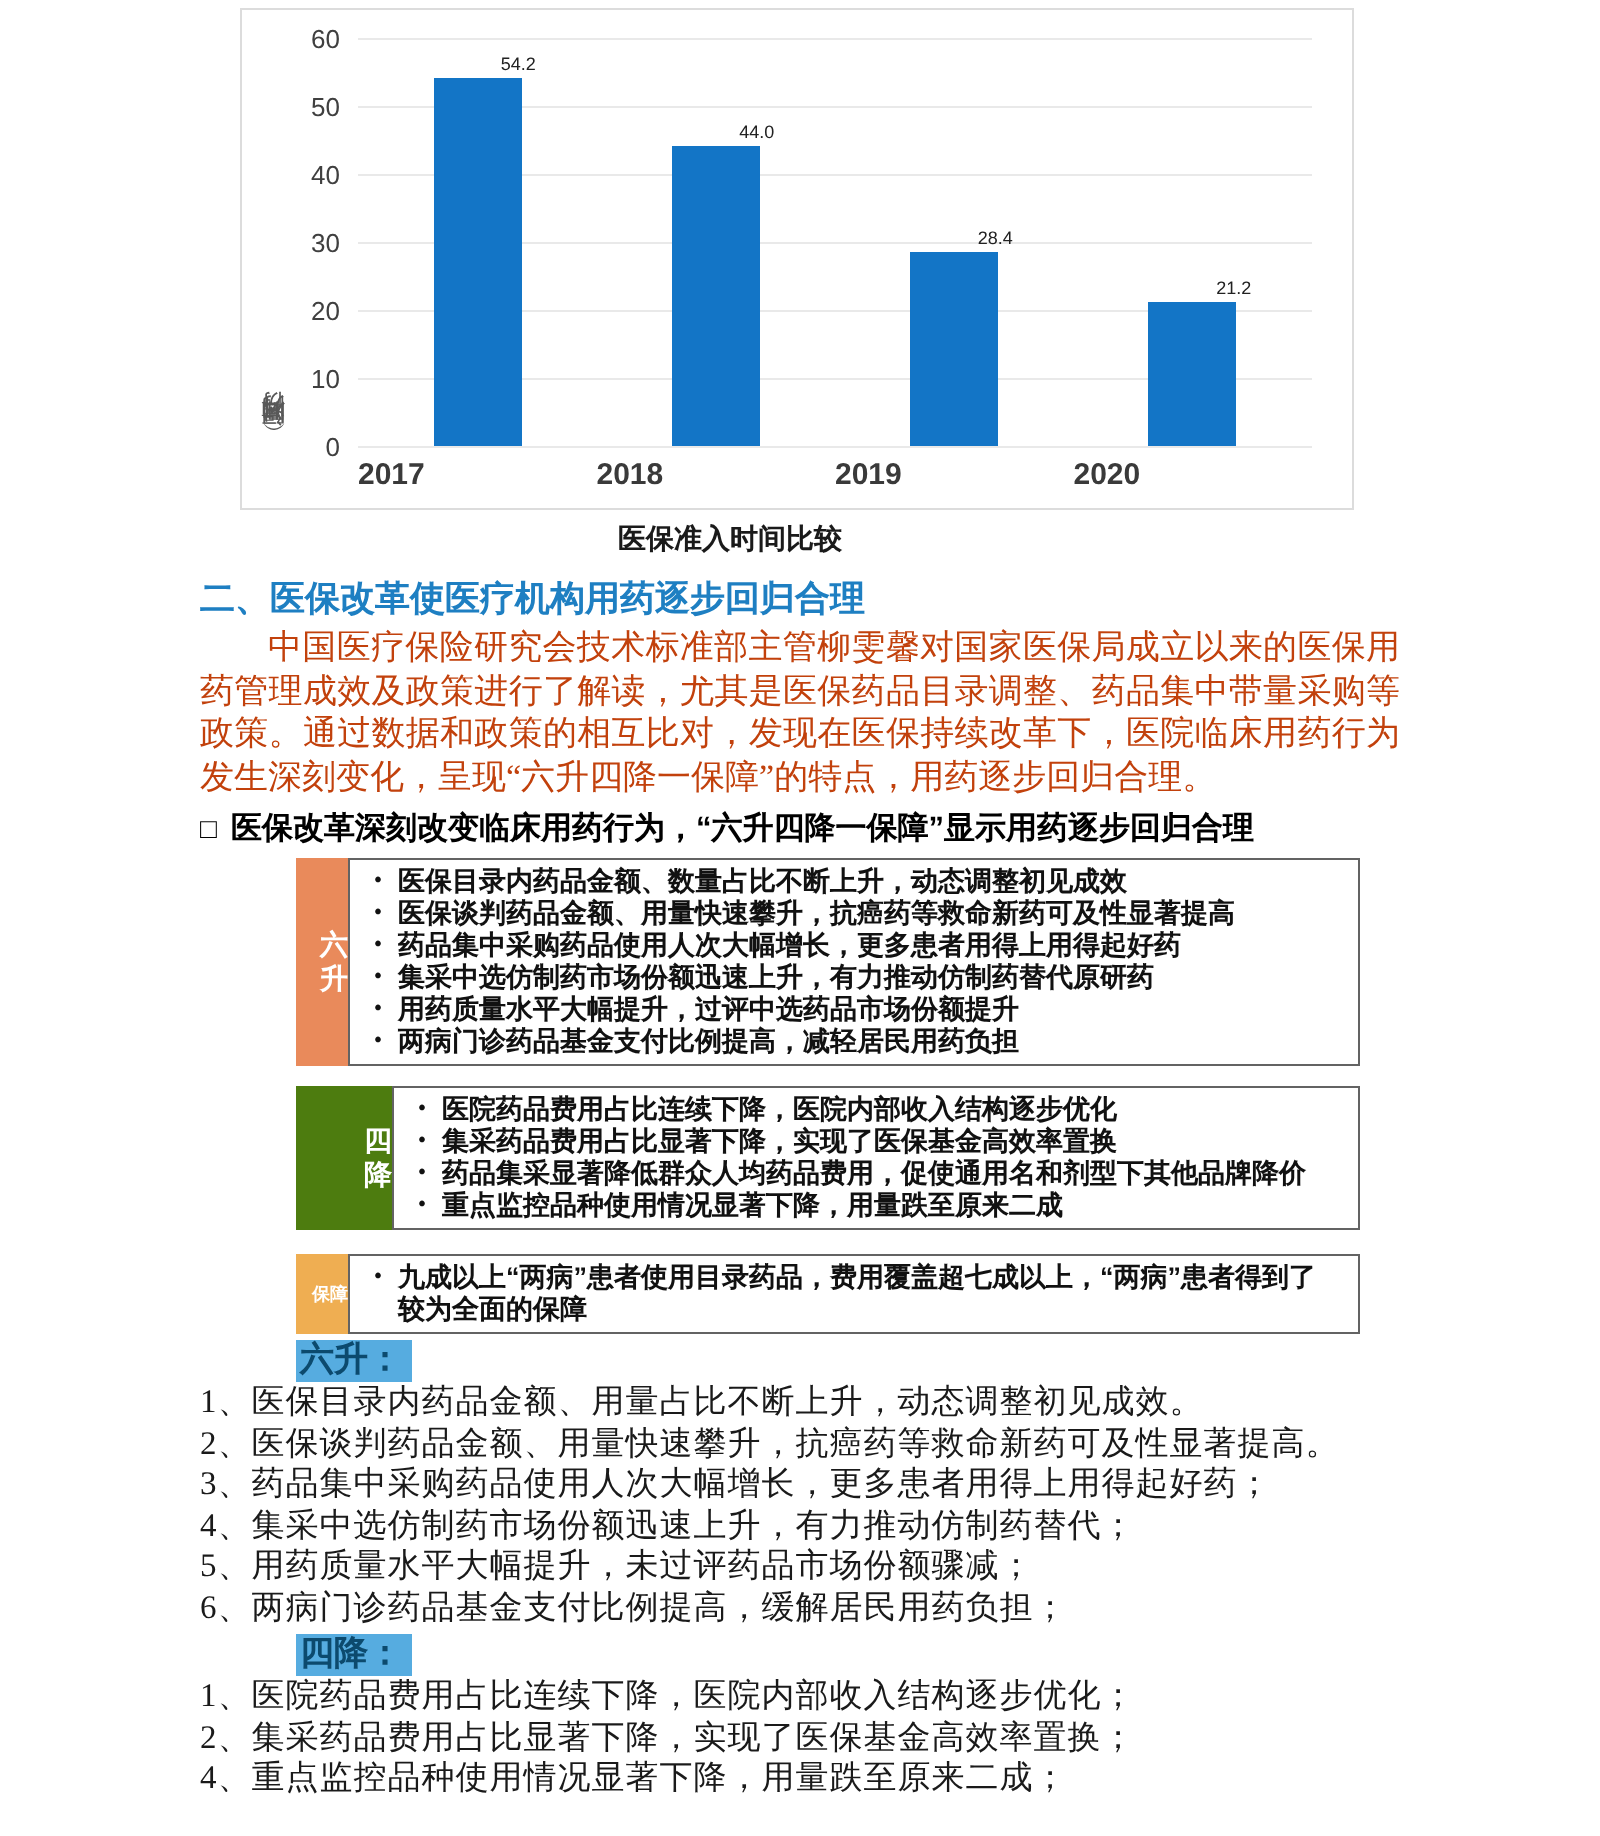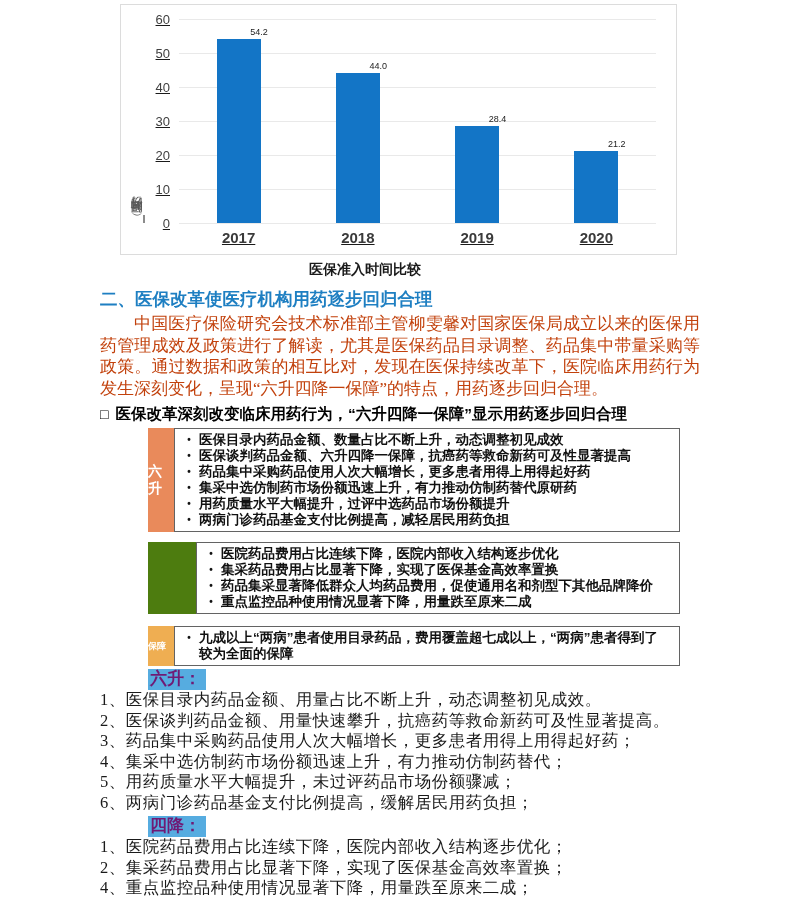--- a/index.html
+++ b/index.html
@@ -1,61 +1,61 @@
 <!DOCTYPE html>
 <html><head>
 <meta charset="utf-8">
 <style>
   * { margin:0; padding:0; box-sizing:border-box; }
   html,body { width:800px; background:#fff; font-family:"Liberation Serif", serif; color:#1a1a1a; }
   body { height:918px; overflow:hidden; }
 
   
   .chart-frame { margin:4px 0 0 120px; width:557px; border:1px solid #dcdcdc; background:#fff;
-                 padding:14px 20px 8px 8px;text-decoration:underline; }
+                 padding:14px 20px 8px 8px; }
   .chart-body { display:flex; align-items:stretch; height:204px; }
   .y-title { writing-mode:vertical-rl; transform:rotate(180deg); font-family:"Liberation Sans",sans-serif;
              font-size:12px; color:#595959; display:flex; align-items:center; width:16px; letter-spacing:1px;}
   .y-ticks { width:34px; display:flex; flex-direction:column; justify-content:space-between;
              font-family:"Liberation Sans",sans-serif; font-size:13px; color:#404040; padding-right:9px; }
   .y-ticks span { height:0; display:flex; align-items:center; justify-content:flex-end; }
   .plot { flex:1; position:relative; }
   .gl { position:absolute; left:0; right:0; height:1px; background:#e9e9e9; }
   .bars { position:absolute; left:0; right:0; top:0; bottom:0; display:flex; }
   .bar-col { flex:1; display:flex; flex-direction:column; justify-content:flex-end; align-items:center; }
   .bar-value { font-family:"Liberation Sans",sans-serif; font-size:9px; color:#222; margin-bottom:2px;padding-left:41px; }
   .bar { width:44px; }
   .x-labels { display:flex; margin:6px 0 0 50px; }
-  .x-labels span { flex:1; text-align:center; font-family:"Liberation Sans",sans-serif;
+  .x-labels span { flex:1; font-family:"Liberation Sans",sans-serif;
                    font-size:15px; font-weight:600; color:#3a3a3a; }
   .chart-caption { margin:6px 0 0 120px; width:490px; text-align:center; font-size:14px; font-weight:700; }
 
   
   .content { margin:0 100px; width:600px; }
   .sec-heading { margin-top:9px; font-size:17.5px; font-weight:700; line-height:22px; }
   .sec-para { margin-top:3px; font-size:17px; line-height:21.5px; text-align:justify; text-indent:2em; color:#c2410c; }
   .sub-heading { margin-top:5px; display:flex; gap:7px; align-items:baseline;
                  font-family:"Liberation Sans",sans-serif; font-size:15.5px; font-weight:700; color:#000; line-height:20px;}
   .sub-heading .sq { font-size:14px; font-weight:700; }
 
   .infobox { display:flex; margin:0 20px 0 48px; align-items:stretch; }
   .infobox.first { margin-top:4px; }
   .label-col { width:26px; color:#fff; font-family:"Liberation Sans",sans-serif; font-weight:700;
-               display:flex; align-items:center; justify-content:flex-start; }
+               display:flex; align-items:center; justify-content:flex-end; }
   .label-col .vtext { width:1em; font-size:14px; line-height:1.25; text-align:center; word-break:break-all; }
   .label-col .stext { font-size:9px; }
   .box-content { flex:1; border:1px solid #636363; background:#fff; padding:3px 8px 3px 4px; }
   .box-content ul { list-style:none; }
   .box-content li { display:flex; font-family:"Liberation Sans",sans-serif; font-size:13.5px;
                     font-weight:600; line-height:16px; color:#111; }
   .box-content li .mk { width:20px; flex-shrink:0; text-align:center; font-size:10px; }
   .gap10 { height:10px; } .gap12 { height:12px; }
 
   .hl-title { display:inline-block; margin:3px 0 0 48px; padding:0 5px 1px 2px; background:#56ace0;
-              color:#701a75; font-size:17px; font-weight:700; line-height:20px; }
+              color:#0c4a6e; font-size:17px; font-weight:700; line-height:20px; }
   .num-line { font-size:16.5px; line-height:20.5px; color:#1a1a1a; letter-spacing:0.5px; }
 </style>
 </head>
 <body>
 
 <div class="chart-frame">
   <div class="chart-body">
     <div class="y-title">间隔时间（月份）</div>
     <div class="y-ticks">
       <span>60</span>
@@ -120,21 +120,21 @@
       <span class="vtext">六升</span>
     </div>
     <div class="box-content">
       <ul>
         <li>
             <span class="mk">•</span>
             <span>医保目录内药品金额、数量占比不断上升，动态调整初见成效</span>
           </li>
         <li>
             <span class="mk">•</span>
-            <span>医保谈判药品金额、六升四降一保障，抗癌药等救命新药可及性显著提高</span>
+            <span>医保谈判药品金额、用量快速攀升，抗癌药等救命新药可及性显著提高</span>
           </li>
         <li>
             <span class="mk">•</span>
             <span>药品集中采购药品使用人次大幅增长，更多患者用得上用得起好药</span>
           </li>
         <li>
             <span class="mk">•</span>
             <span>集采中选仿制药市场份额迅速上升，有力推动仿制药替代原研药</span>
           </li>
         <li>

